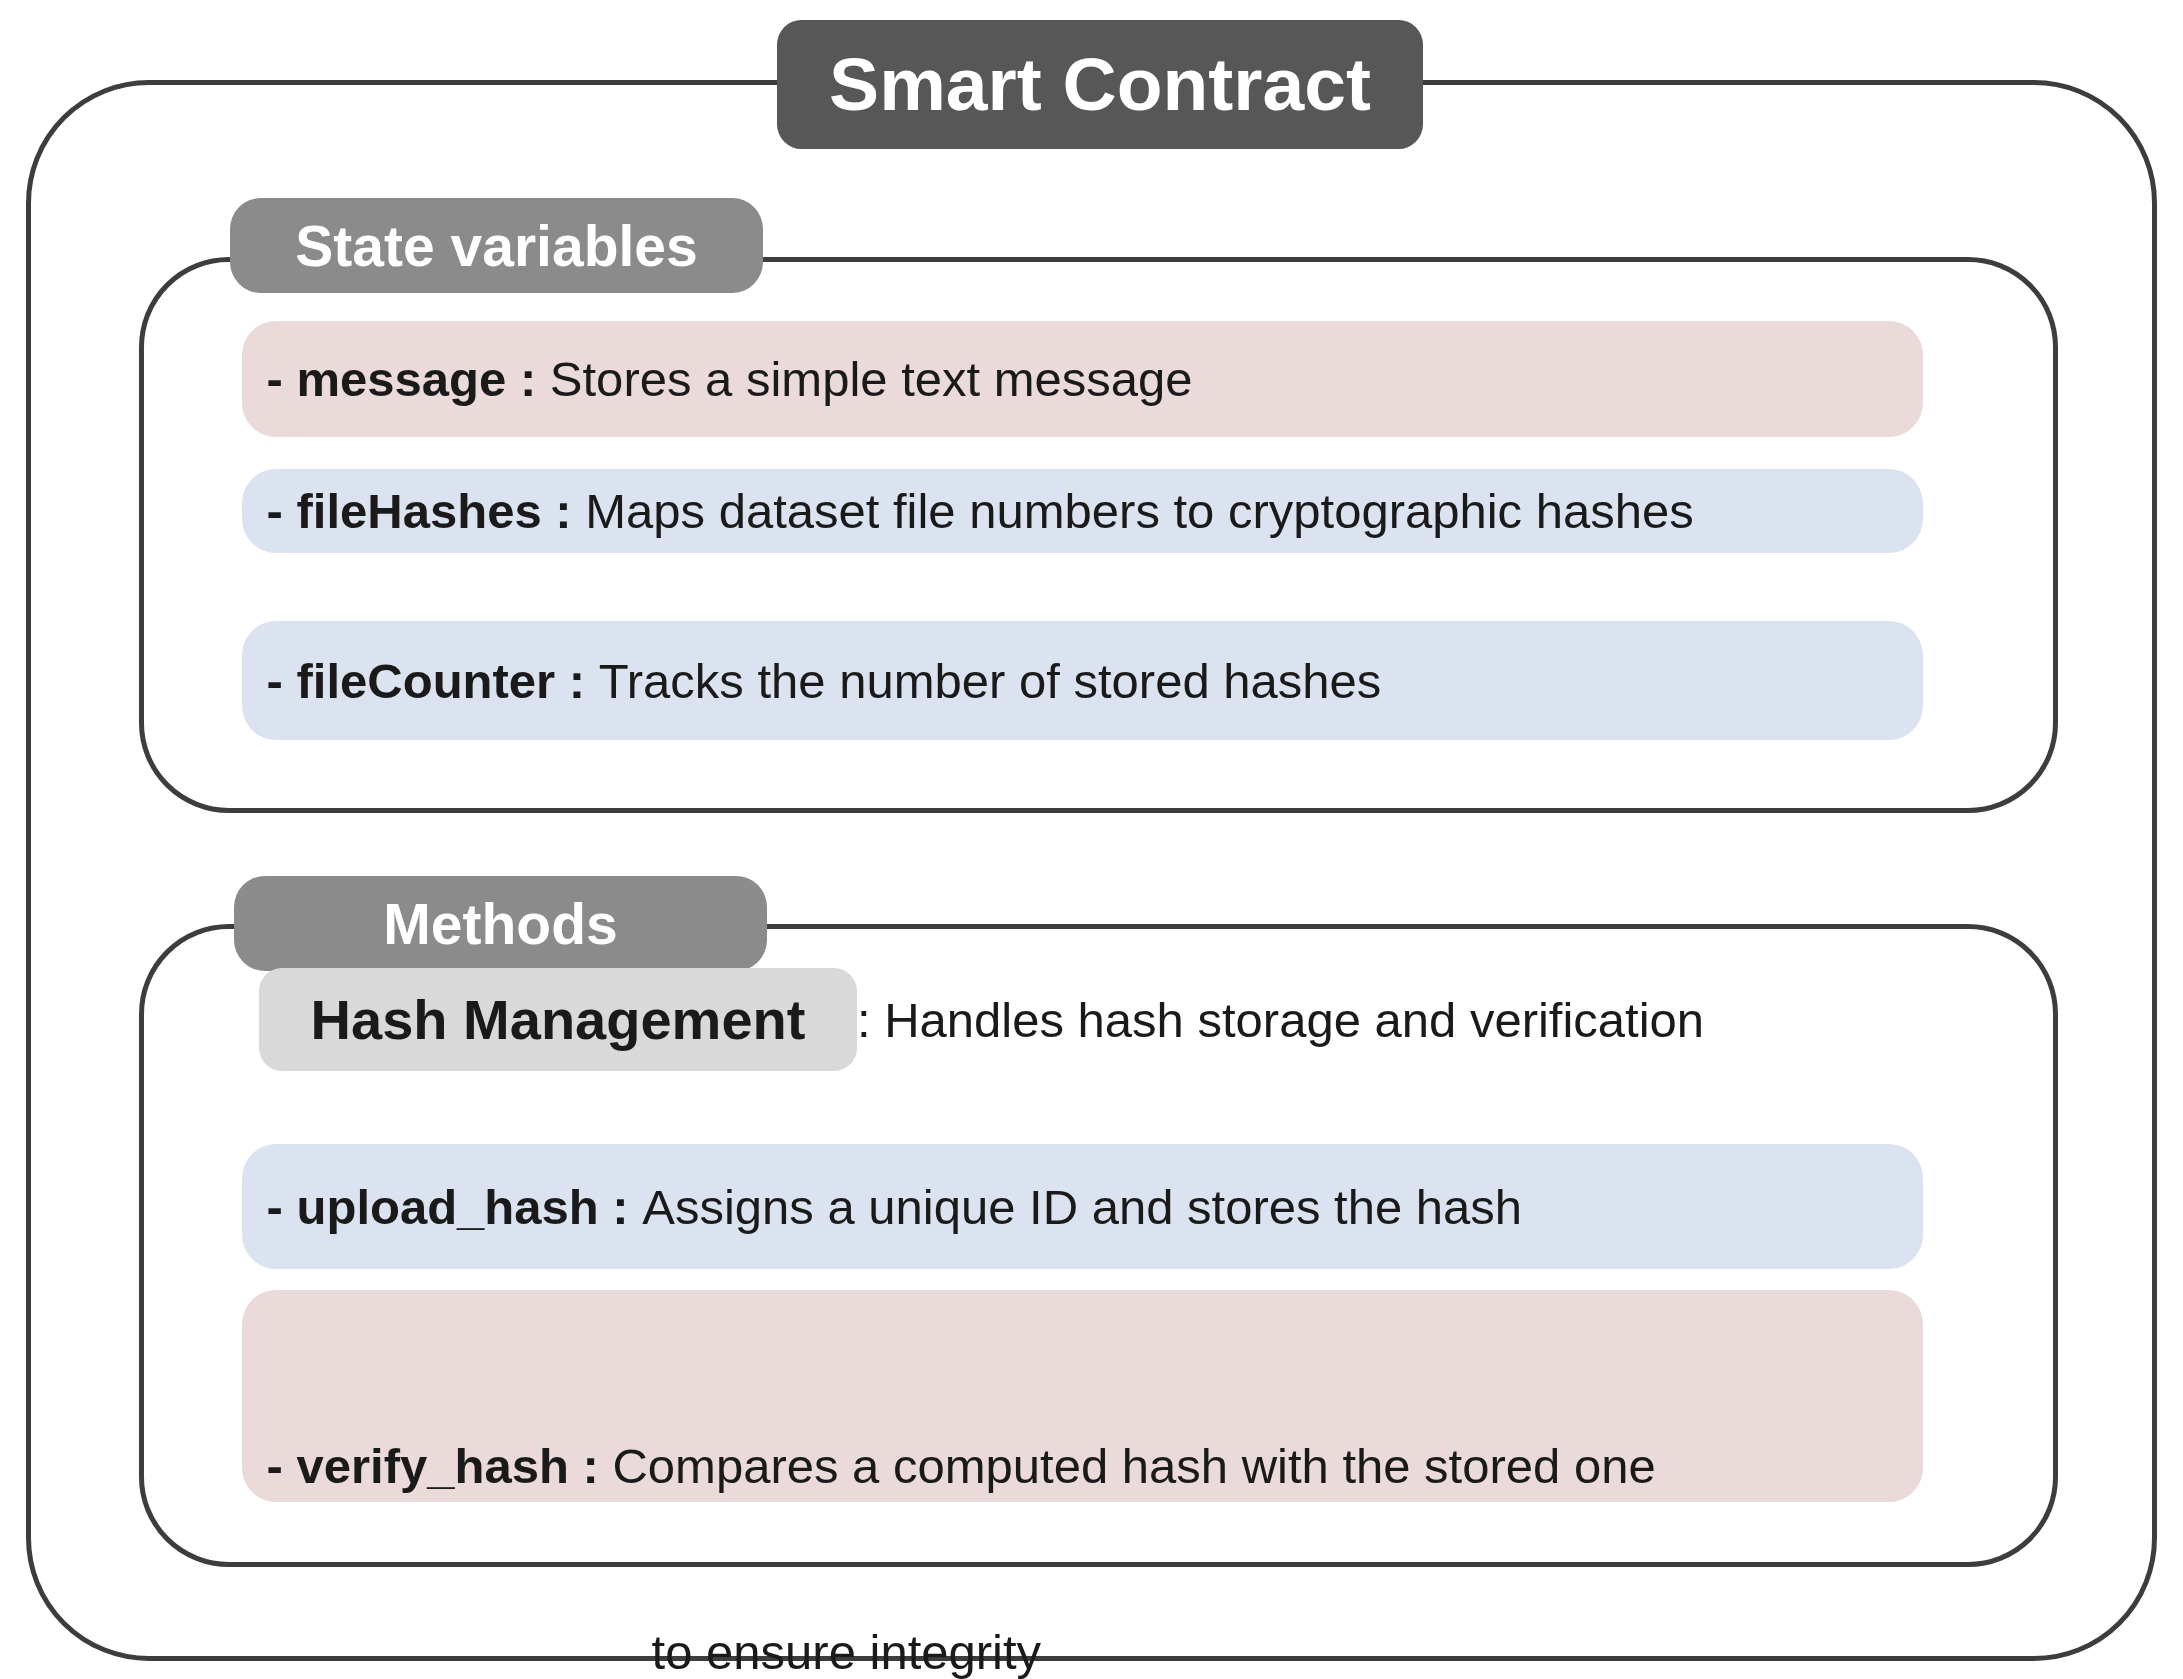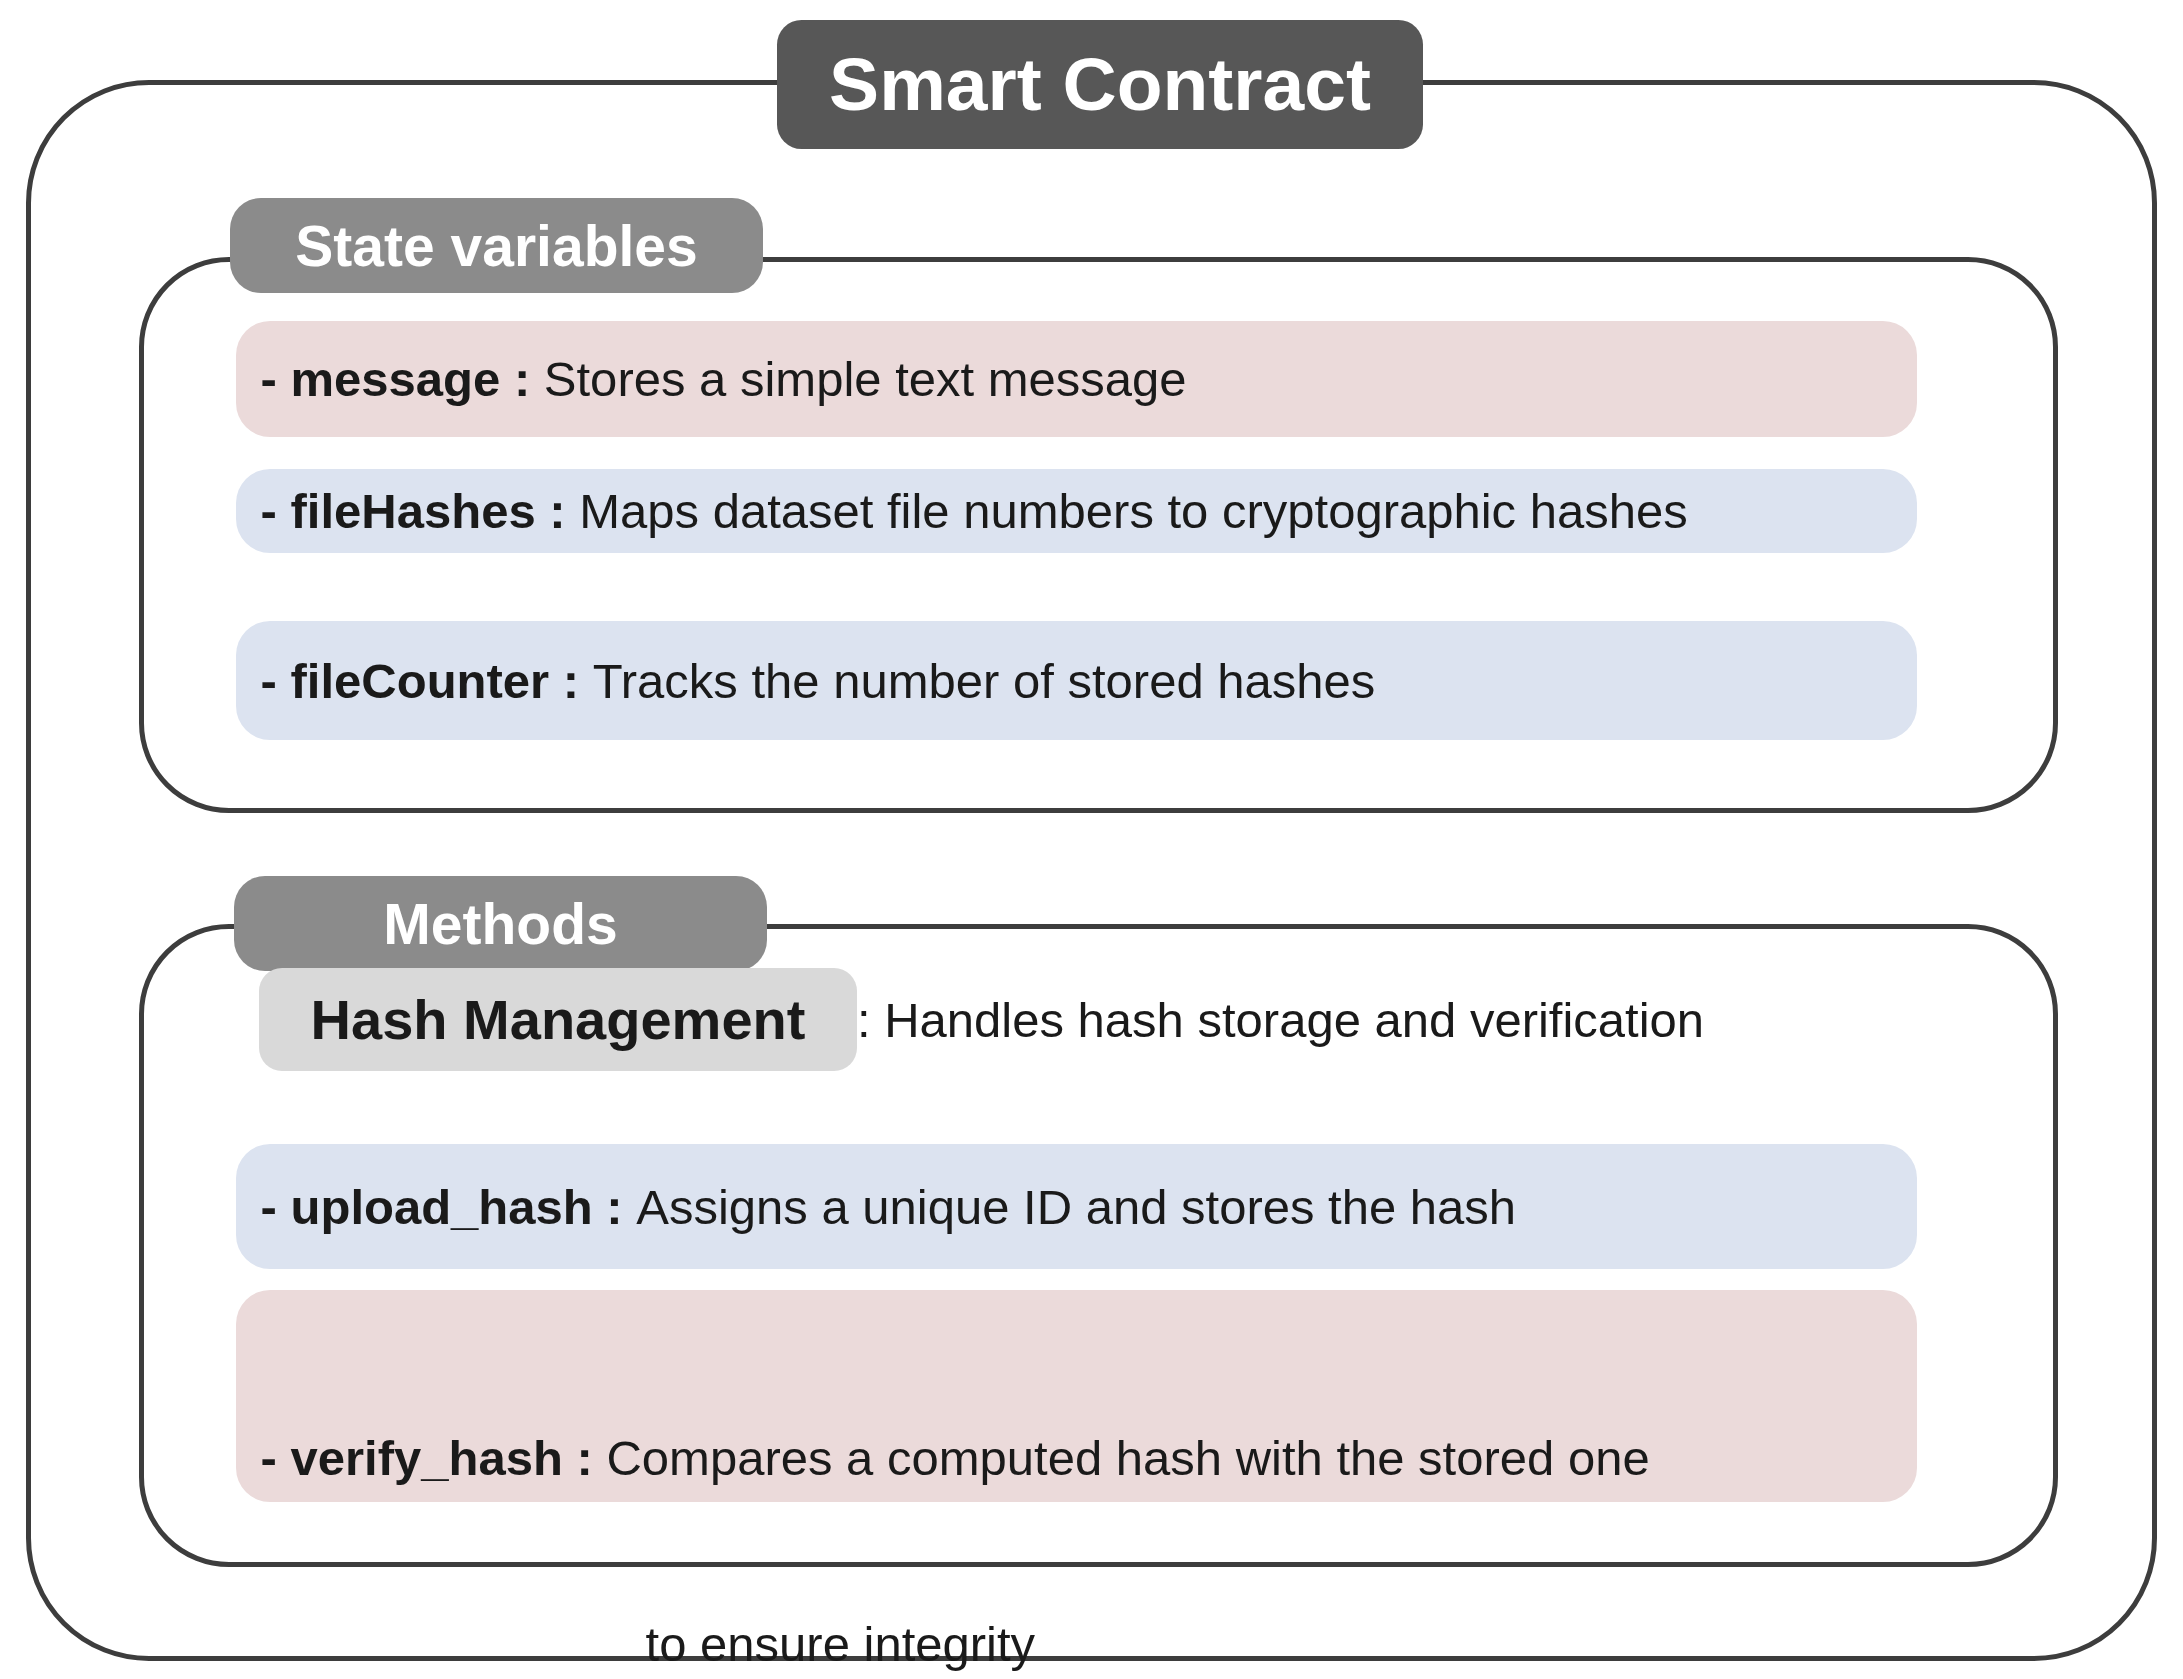--- a/index.html
+++ b/index.html
@@ -30,33 +30,33 @@
   }
   #statevars-badge{left:230px;top:198px;}
   #methods-badge{left:234px;top:876px;}
   .hm-badge{
     width:598px;height:103px;background:#d9d9d9;border-radius:23px;
     color:#1a1a1a;font-weight:700;font-size:56px;
     display:flex;align-items:center;justify-content:center;flex:0 0 auto;
   }
   
   .row{
-    position:absolute;left:236px;width:1681px;border-radius:34px;
+    position:absolute;left:242px;width:1681px;border-radius:34px;
     display:flex;align-items:center;box-sizing:border-box;padding-left:24.6px;
     font-size:49px;white-space:pre;z-index:2;
   }
   .row .name{font-weight:700;}
   .row .desc{font-weight:400;}
   .row.pink{background:#ebdada;}
   .row.blue{background:#dce3f0;}
   #row-message{top:321px;height:116px;}
   #row-filehashes{top:469px;height:84px;}
   #row-filecounter{top:621px;height:119px;}
   #row-upload{top:1144px;height:125px;}
-  #row-verify{top:1290px;height:212px;display:block;padding-top:28px;}
+  #row-verify{top:1290px;height:212px;display:block;padding-top:36px;}
   #row-verify .line1{display:block;}
   #row-verify .line2{display:block;margin-left:385px;margin-top:18px;font-weight:400;}
   
   #hm-row{
     position:absolute;left:259px;top:968px;height:103px;z-index:3;
     display:flex;align-items:center;font-size:49px;white-space:pre;
   }
   #hm-row .hm-desc{font-weight:400;}
 </style>
 </head>

